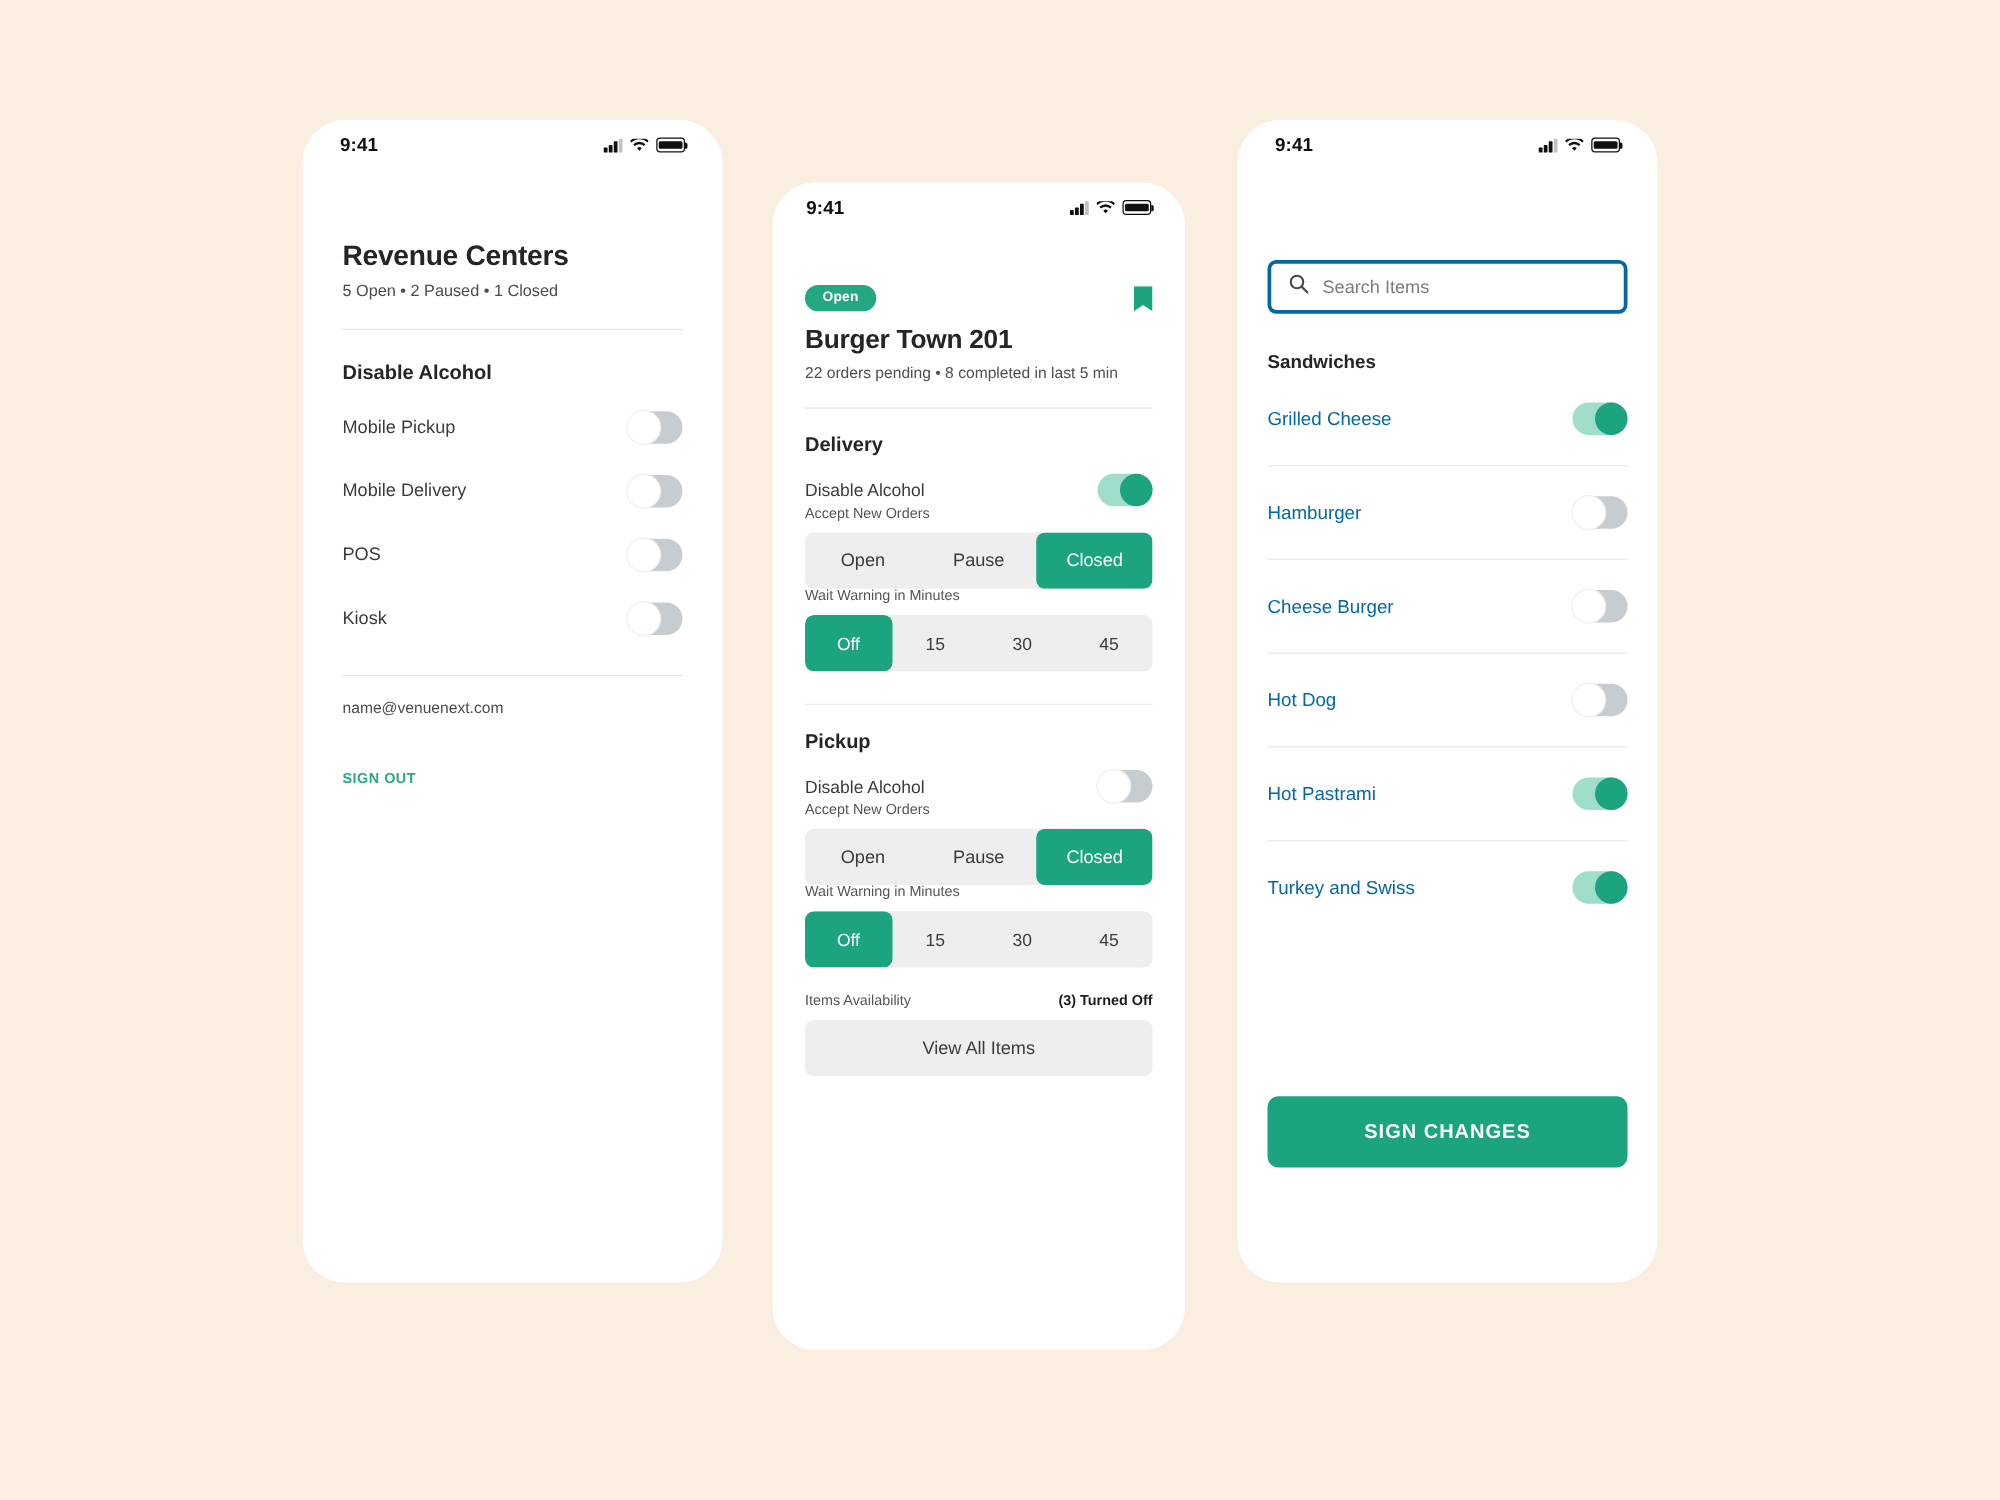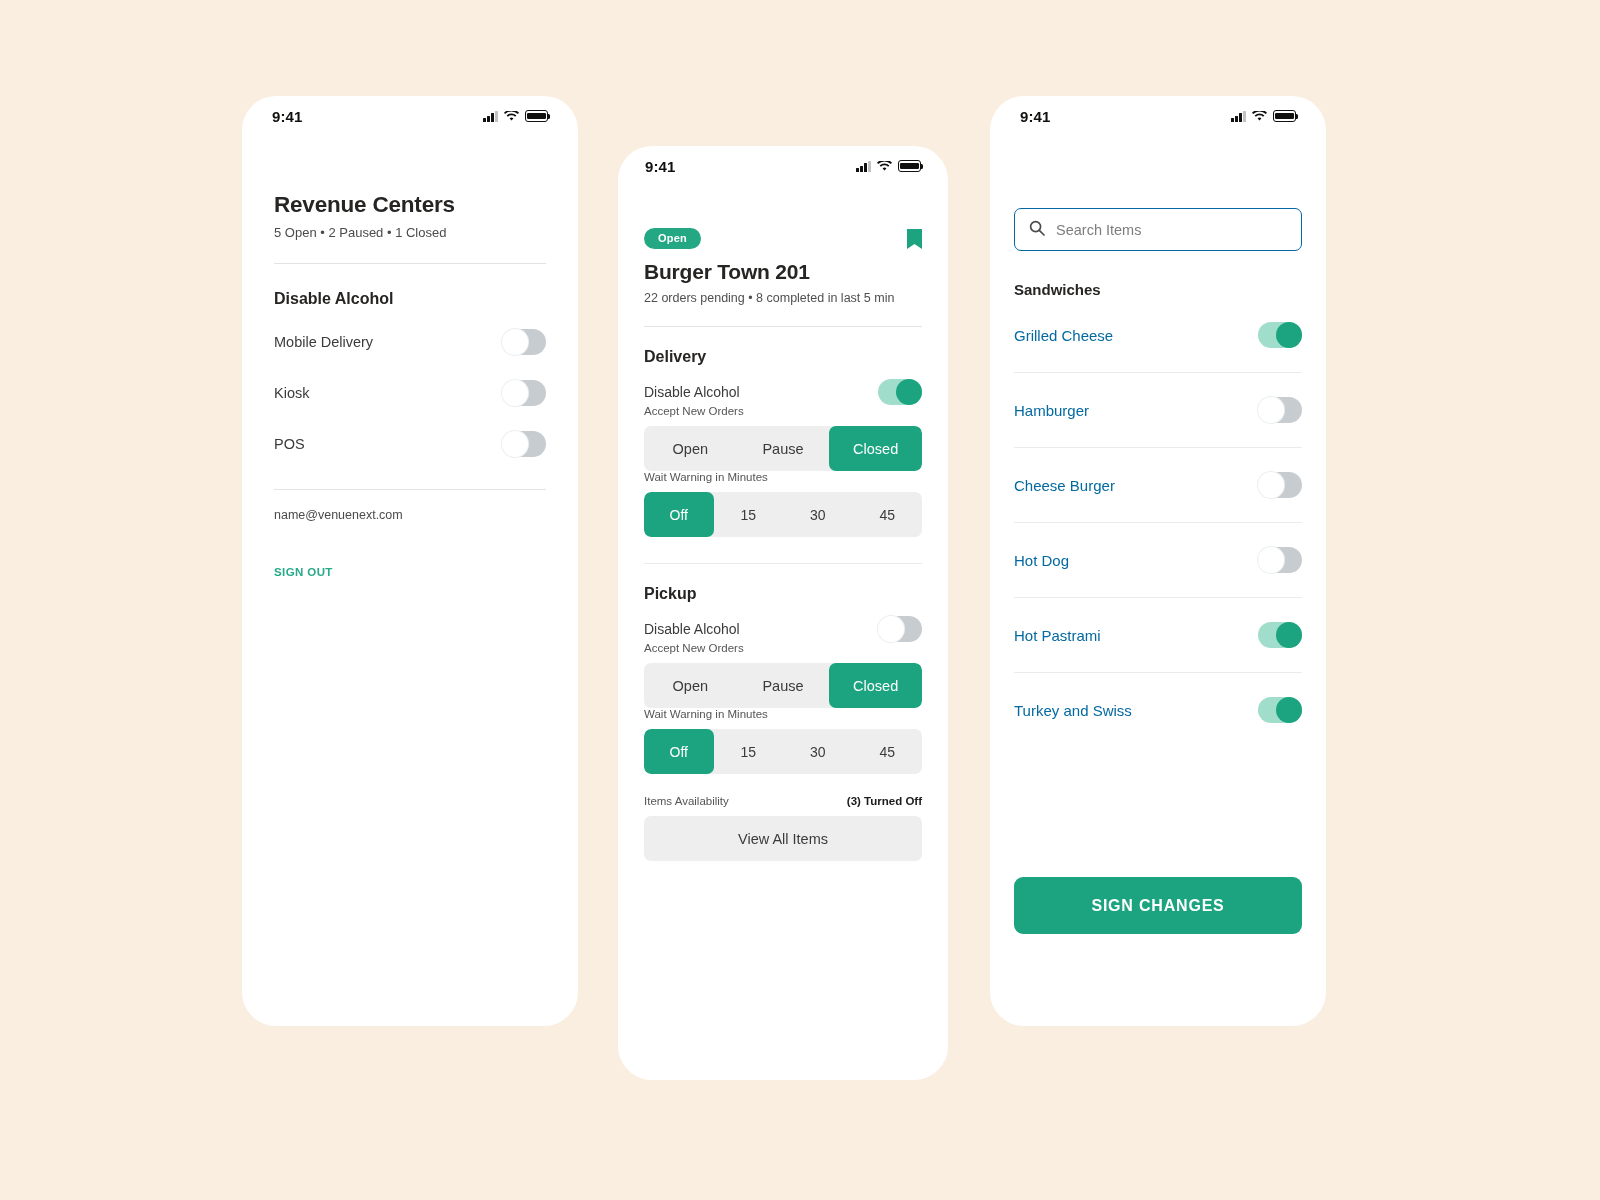--- a/index.html
+++ b/index.html
@@ -123,21 +123,21 @@
   .viewall {
     margin-top: 9px; height: 45px; background: #eeeeef; border-radius: 7px;
     display: flex; align-items: center; justify-content: center;
     font-size: 14.5px; color: #3b3b3b;
   }
 
   
   #phone3 .body { padding-top: 72px; }
   .search {
     display: flex; align-items: center; gap: 11px;
-    height: 43px; border: 1px solid #0369a1; border-radius: 7px;
+    height: 43px; border: 3px solid #0369a1; border-radius: 7px;
     padding: 0 14px; background: #fff;
   }
   .search .ph { font-size: 14.5px; color: #7d7d7d; }
   .p3-section { font-size: 15px; font-weight: bold; color: #262523; margin-top: 30px; }
   .p3-row {
     display: flex; align-items: center; justify-content: space-between;
     height: 74px;
   }
   .p3-row .lbl { font-size: 15px; color: #0369a1; }
   .save {
@@ -176,35 +176,42 @@
 
     <div class="body">
       <div class="pad">
         <div class="p1-title">Revenue Centers</div>
         <div class="p1-sub">5 Open • 2 Paused • 1 Closed</div>
         <div class="rule p1-hr"></div>
         <div class="p1-section">Disable Alcohol</div>
 
         <div style="margin-top:8px;">
           <div class="p1-row">
+            <span class="lbl">Mobile Pickup</span>
+            <span class="tg off">
+                <span class="track"></span>
+                <span class="knob"></span>
+              </span>
+          </div>
+          <div class="p1-row">
             <span class="lbl">Mobile Delivery</span>
+            <span class="tg off">
+                <span class="track"></span>
+                <span class="knob"></span>
+              </span>
+          </div>
+          <div class="p1-row">
+            <span class="lbl">POS</span>
             <span class="tg off">
                 <span class="track"></span>
                 <span class="knob"></span>
               </span>
           </div>
           <div class="p1-row">
             <span class="lbl">Kiosk</span>
-            <span class="tg off">
-                <span class="track"></span>
-                <span class="knob"></span>
-              </span>
-          </div>
-          <div class="p1-row">
-            <span class="lbl">POS</span>
             <span class="tg off">
                 <span class="track"></span>
                 <span class="knob"></span>
               </span>
           </div>
         </div>
 
         <div class="rule p1-foot-hr"></div>
         <div class="p1-mail">name@venuenext.com</div>
         <a class="p1-signout" href="#" style="text-decoration:none;margin-top:44px;">SIGN OUT</a>

